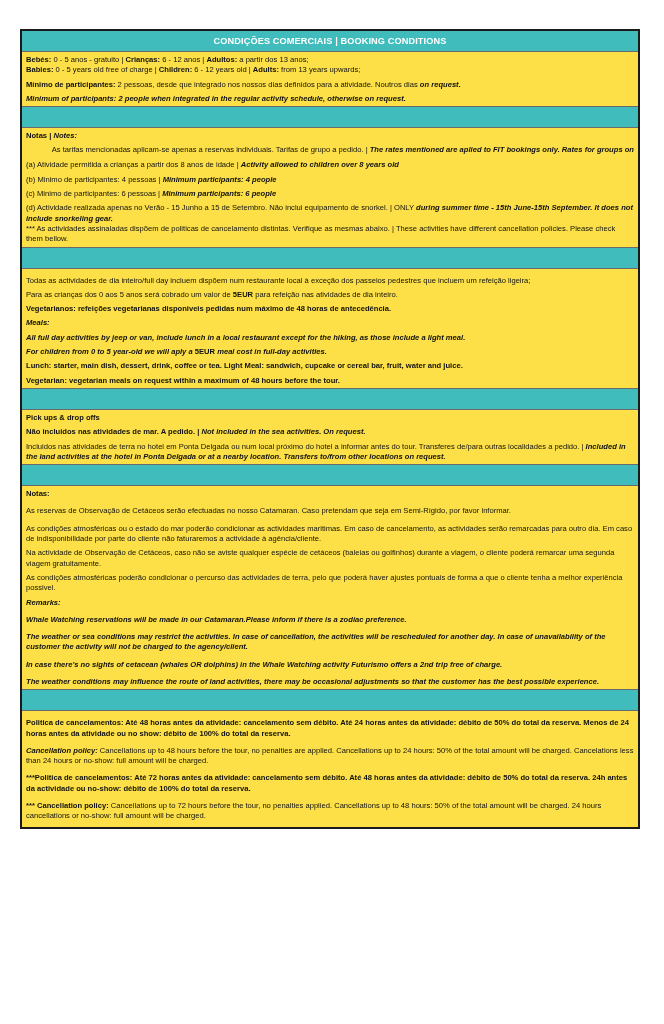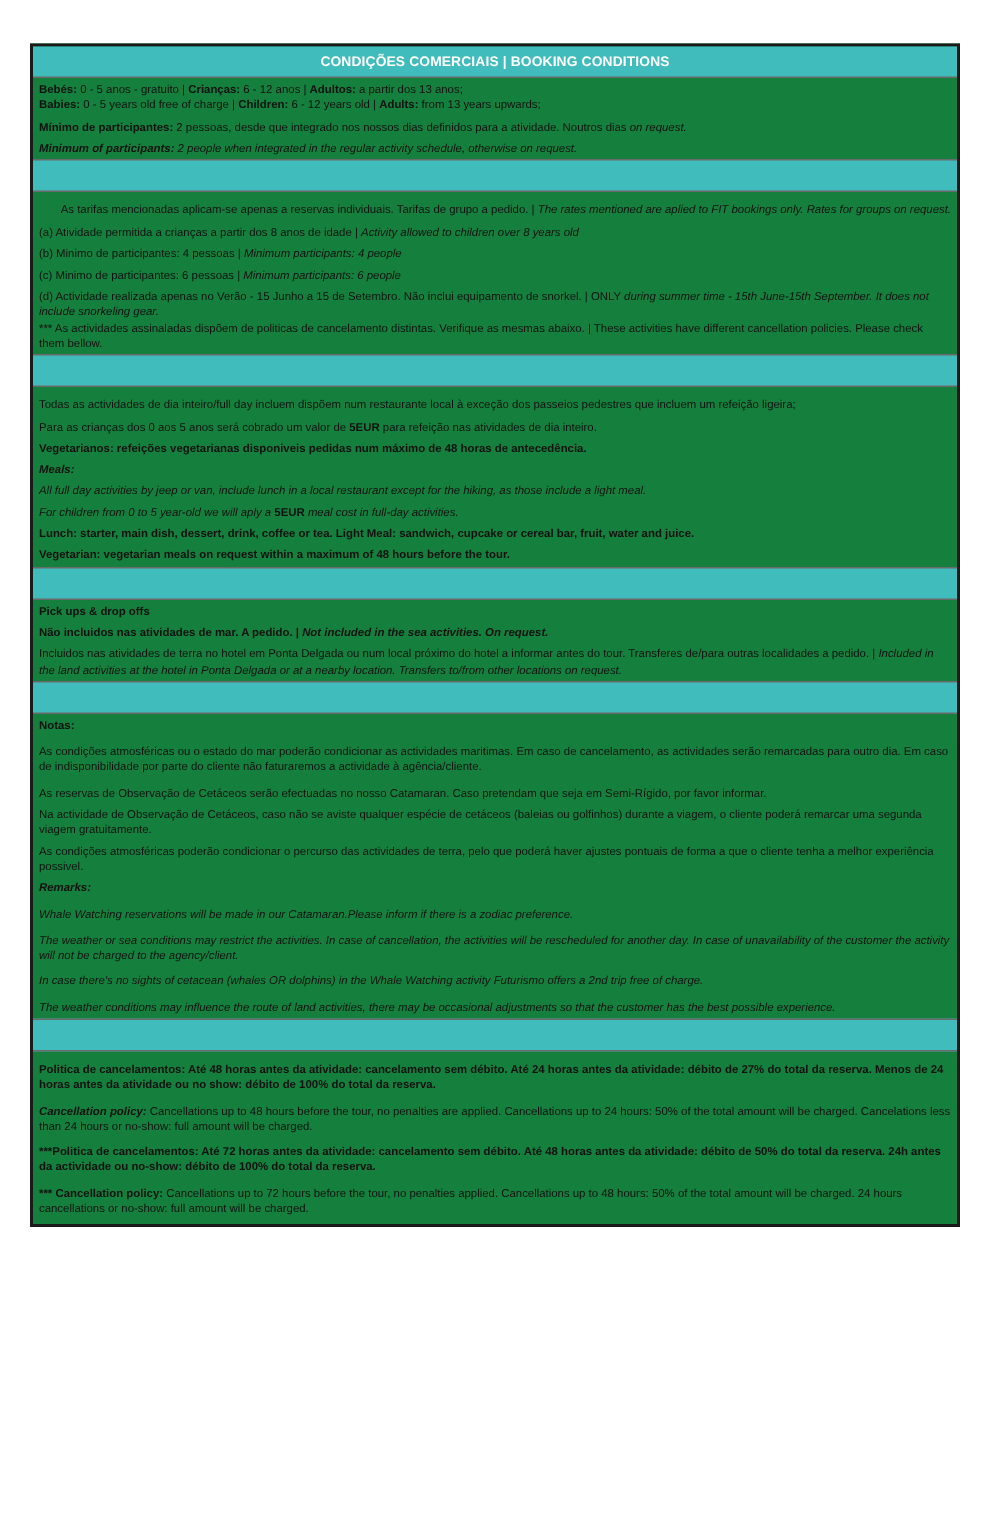--- a/index.html
+++ b/index.html
@@ -1,47 +1,48 @@
 <!DOCTYPE html>
 <html><head>
 <meta charset="utf-8">
 <style>
   html, body { margin: 0; padding: 0; background: #ffffff; }
   body { width: 664px; height: 1024px; position: relative; font-family: "Liberation Sans", sans-serif; color: #111; }
   .sheet {
     position: absolute; left: 20px; top: 29px; width: 620px;
-    border: 2px solid #1a1a1a; box-sizing: border-box; background: #15803d;
+    border: 2px solid #1a1a1a; box-sizing: border-box; background: #fde047;
   }
   .band { background: #40bcbc; border-top: 1px solid #6a6a6a; border-bottom: 1px solid #6a6a6a; height: 20px; }
   .band.title { height: 20px; color: #ffffff; font-weight: bold; font-size: 9.2px; text-align: center; line-height: 20px; border-top: none; letter-spacing: 0.1px; }
   .sec { padding: 3px 4px 2px 4px; }
   p { margin: 0; font-size: 7.6px; line-height: 10.3px; }
   p.gap { margin-top: 4px; }
   p.gap2 { margin-top: 7px; }
   b { font-weight: bold; }
-  i { font-style: italic; }
+  i { font-style: italic; font-weight: bold; }
   .clip { height: 11px; overflow: hidden; text-align: right; }
 </style>
 </head>
 <body>
 
 <div class="sheet">
 
   <div class="band title">CONDIÇÕES COMERCIAIS | BOOKING CONDITIONS</div>
 
   <div class="sec">
     <p><b>Bebés:</b><span> 0 - 5 anos - gratuito | </span><b> Crianças:</b><span> 6 - 12 anos | </span><b>Adultos:</b><span> a partir dos 13 anos;</span></p>
     <p><b>Babies:</b><span> 0 - 5 years old free of charge  | </span><b>Children:</b><span> 6 - 12 years old | </span><b>Adults:</b><span> from 13 years upwards;</span></p>
     <p class="gap"><b>Mínimo de participantes:</b><span> 2 pessoas, desde que integrado nos nossos dias definidos para a atividade. Noutros dias </span><i>on request.</i></p>
     <p class="gap"><b><i>Minimum of participants:</i></b><i> 2 people when integrated in the regular activity schedule, otherwise on request.</i></p>
   </div>
 
   <div class="band"></div>
 
   <div class="sec">
+    <p><b>Notas | </b><b><i>Notes:</i></b></p>
     <p class="gap clip"><span>As tarifas mencionadas aplicam-se apenas a reservas individuais. Tarifas de grupo a pedido. | </span><i>The rates mentioned are aplied to FIT bookings only. Rates for groups on request.</i></p>
     <p class="gap"><span>(a) Atividade permitida a crianças a partir dos 8 anos de idade | </span><i>Activity allowed to children over 8 years old</i></p>
     <p class="gap"><span>(b) Minimo de participantes: 4 pessoas | </span><i>Minimum participants: 4 people</i></p>
     <p class="gap"><span>(c) Minimo de participantes: 6 pessoas | </span><i>Minimum participants: 6 people</i></p>
     <p class="gap"><span>(d) Actividade realizada apenas no Verão - 15 Junho a 15 de Setembro. Não inclui equipamento de snorkel. | ONLY </span><i>during summer time - 15th June-15th September. It does not include snorkeling gear.</i></p>
     <p>*** As actividades assinaladas dispõem de politicas de cancelamento distintas. Verifique as mesmas abaixo. | These activities have different cancellation policies. Please check them bellow.</p>
   </div>
 
   <div class="band"></div>
 
@@ -61,33 +62,33 @@
   <div class="sec">
     <p><b>Pick ups &amp; drop offs</b></p>
     <p class="gap"><b>Não incluidos nas atividades de mar. A pedido. | </b><b><i>Not included in the sea activities. On request.</i></b></p>
     <p class="gap"><span>Incluidos nas atividades de terra no hotel em Ponta Delgada ou num local próximo do hotel a informar antes do tour. Transferes de/para outras localidades a pedido. | </span><i>Included in the land activities at the hotel in Ponta Delgada or at a nearby location. Transfers to/from other locations on request.</i></p>
   </div>
 
   <div class="band"></div>
 
   <div class="sec">
     <p><b>Notas:</b></p>
+    <p class="gap2">As reservas de Observação de Cetáceos serão efectuadas no nosso Catamaran. Caso pretendam que seja em Semi-Rígido, por favor informar.</p>
     <p class="gap2">As condições atmosféricas ou o estado do mar poderão condicionar as actividades maritimas. Em caso de cancelamento, as actividades serão remarcadas para outro dia. Em caso de indisponibilidade por parte do cliente não faturaremos a actividade à agência/cliente.</p>
-    <p class="gap2">As reservas de Observação de Cetáceos serão efectuadas no nosso Catamaran. Caso pretendam que seja em Semi-Rígido, por favor informar.</p>
     <p class="gap">Na actividade de Observação de Cetáceos, caso não se aviste qualquer espécie de cetáceos (baleias ou golfinhos) durante a viagem, o cliente poderá remarcar uma segunda viagem gratuitamente.</p>
     <p class="gap">As condições atmosféricas poderão condicionar o percurso das actividades de terra, pelo que poderá haver ajustes pontuais de forma a que o cliente tenha a melhor experiência possivel.</p>
     <p class="gap"><b><i>Remarks:</i></b></p>
     <p class="gap2"><i>Whale Watching reservations will be made in our Catamaran.Please inform if there is a zodiac preference.</i></p>
     <p class="gap2"><i>The weather or sea conditions may restrict the activities. In case of cancellation, the activities will be rescheduled for another day. In case of unavailability of the customer the activity will not be charged to the agency/client.</i></p>
     <p class="gap2"><i>In case there's no sights of cetacean (whales OR dolphins) in the Whale Watching activity Futurismo offers a 2nd trip free of charge.</i></p>
     <p class="gap2"><i>The weather conditions may influence the route of land activities, there may be occasional adjustments so that the customer has the best possible experience.</i></p>
   </div>
 
   <div class="band"></div>
 
   <div class="sec" style="padding-bottom:5px;">
-    <p class="gap"><b>Politica de cancelamentos: Até 48 horas antes da atividade: cancelamento sem débito. Até 24 horas antes da atividade: débito de 27% do total da reserva. Menos de 24 horas antes da atividade ou no show: débito de 100% do total da reserva.</b></p>
+    <p class="gap"><b>Politica de cancelamentos: Até 48 horas antes da atividade: cancelamento sem débito. Até 24 horas antes da atividade: débito de 50% do total da reserva. Menos de 24 horas antes da atividade ou no show: débito de 100% do total da reserva.</b></p>
     <p class="gap2"><b><i>Cancellation policy:</i></b><span> Cancellations up to 48 hours before the tour, no penalties are applied. Cancellations up to 24 hours: 50% of the total amount will be charged. Cancelations less than 24 hours or no-show: full amount  will be charged.</span></p>
     <p class="gap2"><b>***Politica de cancelamentos: Até 72 horas antes da atividade: cancelamento sem débito. Até 48 horas antes da atividade: débito de 50% do total da reserva. 24h antes da actividade ou no-show: débito de 100% do total da reserva.</b></p>
     <p class="gap2"><b>*** Cancellation policy:</b><span> Cancellations up to 72 hours before the tour, no penalties applied. Cancellations up to 48 hours: 50% of the total amount will be charged. 24 hours cancellations or no-show: full amount will be charged.</span></p>
   </div>
 
 </div>
 
 </body></html>

